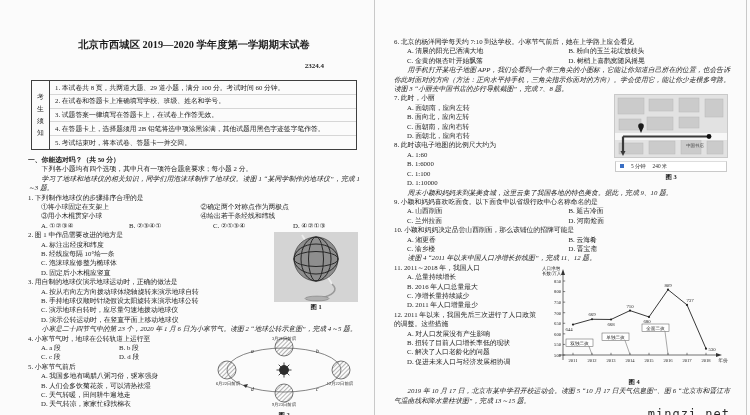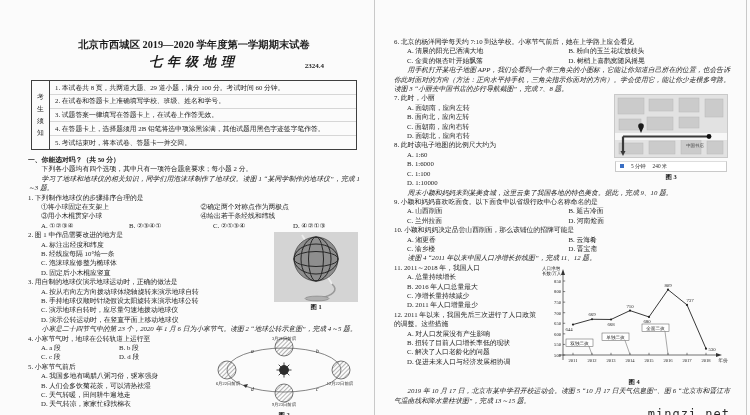--- a/index.html
+++ b/index.html
@@ -46,21 +46,20 @@
 </head>
 <body>
 
 <div class="canvas">
   <div class="vdiv" style="left:374px;"></div>
   <div class="vdiv" style="left:746px;"></div>
 
   <div class="page" id="pg1">
     <div class="title">北京市西城区 2019—2020 学年度第一学期期末试卷</div>
     <div class="subj">
-      <span class="name">七年级地理</span>
       <span class="date">2324.4</span>
     </div>
 
     <div class="notice">
       <div class="notice-side">
         <span>考生须知</span>
       </div>
       <div class="notice-items">
         <div>1. 本试卷共 8 页，共两道大题、29 道小题，满分 100 分。考试时间 60 分钟。</div>
         <div>2. 在试卷和答题卡上准确填写学校、班级、姓名和学号。</div>

